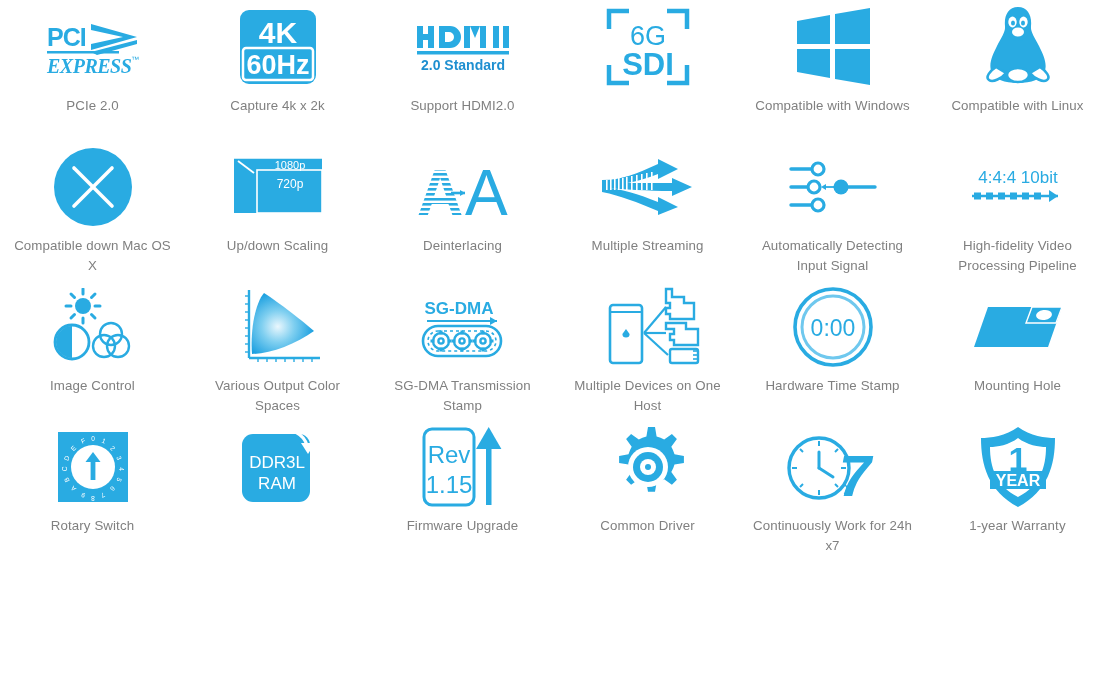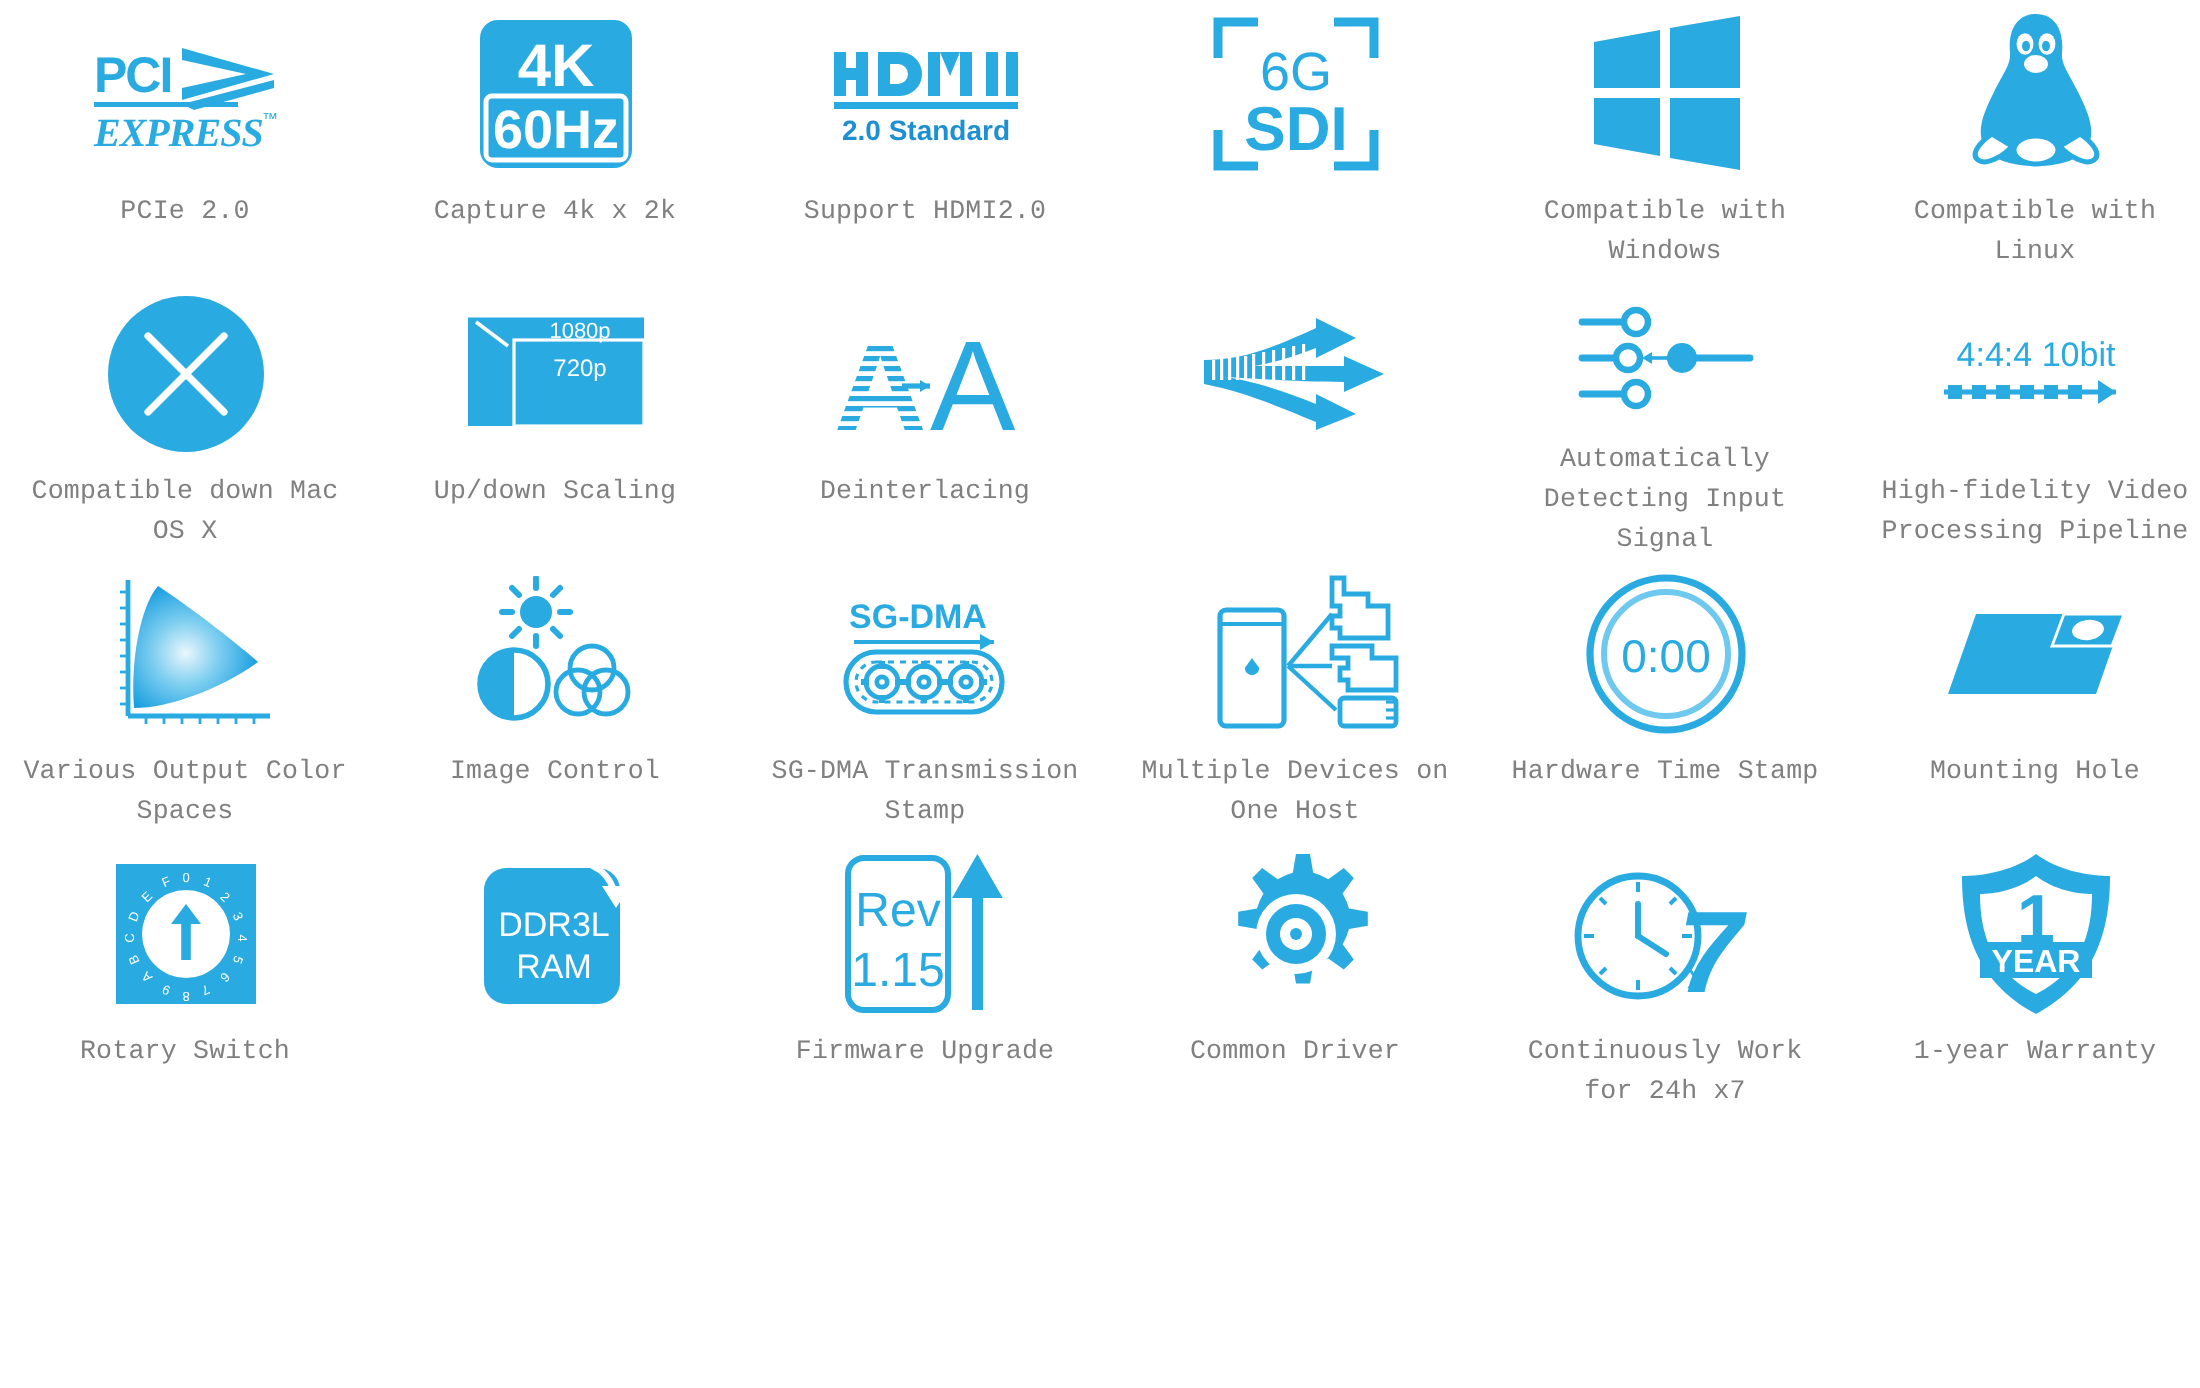--- a/index.html
+++ b/index.html
@@ -37,21 +37,21 @@
     margin-top: 4px;
   }
   .icon-box svg { display: block; }
   .label {
     margin-top: 6px;
     width: 162px;
     text-align: center;
     font-size: 13.3px;
     line-height: 20px;
     color: #808080;
-    font-family: Liberation Mono, monospace;
+    font-family: Liberation Sans, sans-serif;
     letter-spacing: 0.1px;
   }
   
 </style>
 </head>
 <body>
 
 <div id="grid">
 
   <div class="feature">
@@ -209,20 +209,21 @@
           <rect x="22" y="20" width="1.6" height="12"></rect>
           <rect x="26" y="19" width="1.6" height="13"></rect>
           <rect x="31" y="18" width="1.6" height="14"></rect>
           <rect x="36" y="17" width="1.6" height="15"></rect>
           <rect x="41" y="16" width="1.6" height="16"></rect>
           <rect x="46" y="15" width="1.6" height="17"></rect>
           <rect x="51" y="14" width="1.6" height="18"></rect>
         </g>
       </svg>
     </div>
+    <div class="label">Multiple Streaming</div>
   </div>
 
   <div class="feature">
     <div class="icon-box">
       <svg width="96" height="56" viewBox="0 0 96 56">
         <g stroke="#29ABE2" stroke-width="3.4" fill="none" stroke-linecap="round">
           <line x1="6" y1="10" x2="26" y2="10"></line>
           <line x1="6" y1="28" x2="22" y2="28"></line>
           <line x1="6" y1="46" x2="26" y2="46"></line>
           <line x1="50" y1="28" x2="90" y2="28"></line>
@@ -248,20 +249,46 @@
           <rect x="8" y="29.5" width="7" height="7"></rect>
           <rect x="20" y="29.5" width="7" height="7"></rect>
           <rect x="32" y="29.5" width="7" height="7"></rect>
           <rect x="44" y="29.5" width="7" height="7"></rect>
           <rect x="56" y="29.5" width="7" height="7"></rect>
           <rect x="68" y="29.5" width="7" height="7"></rect>
         </g>
       </svg>
     </div>
     <div class="label">High-fidelity Video Processing Pipeline</div>
+  </div>
+
+  <div class="feature">
+    <div class="icon-box">
+      <svg width="84" height="78" viewBox="0 0 84 78">
+        <circle cx="32" cy="18" r="8" fill="#29ABE2"></circle>
+        <g stroke="#29ABE2" stroke-width="3" stroke-linecap="round">
+          <line x1="32" y1="1" x2="32" y2="6"></line>
+          <line x1="32" y1="30" x2="32" y2="35"></line>
+          <line x1="15" y1="18" x2="20" y2="18"></line>
+          <line x1="44" y1="18" x2="49" y2="18"></line>
+          <line x1="20" y1="6" x2="23.5" y2="9.5"></line>
+          <line x1="40.5" y1="26.5" x2="44" y2="30"></line>
+          <line x1="44" y1="6" x2="40.5" y2="9.5"></line>
+          <line x1="23.5" y1="26.5" x2="20" y2="30"></line>
+        </g>
+        <circle cx="21" cy="54" r="17" fill="none" stroke="#29ABE2" stroke-width="2.8"></circle>
+        <path d="M21 38 A16 16 0 0 0 21 70 Z" fill="#29ABE2"></path>
+        <g fill="none" stroke="#29ABE2" stroke-width="2.4">
+          <circle cx="60" cy="46" r="11"></circle>
+          <circle cx="53" cy="58" r="11"></circle>
+          <circle cx="67" cy="58" r="11"></circle>
+        </g>
+      </svg>
+    </div>
+    <div class="label">Image Control</div>
   </div>
 
   <div class="feature">
     <div class="icon-box">
       <svg width="88" height="78" viewBox="0 0 88 78">
         <defs>
           <radialGradient id="gam" cx="42%" cy="55%" r="58%">
             <stop offset="0%" stop-color="#EAF7FD"></stop>
             <stop offset="45%" stop-color="#7FCFF0"></stop>
             <stop offset="100%" stop-color="#1A9FE0"></stop>
@@ -287,46 +314,20 @@
             <line x1="69" y1="70" x2="69" y2="74"></line>
           <line x1="78" y1="70" x2="78" y2="74"></line>
         </g>
       </svg>
     </div>
     <div class="label">Various Output Color Spaces</div>
   </div>
 
   <div class="feature">
     <div class="icon-box">
-      <svg width="84" height="78" viewBox="0 0 84 78">
-        <circle cx="32" cy="18" r="8" fill="#29ABE2"></circle>
-        <g stroke="#29ABE2" stroke-width="3" stroke-linecap="round">
-          <line x1="32" y1="1" x2="32" y2="6"></line>
-          <line x1="32" y1="30" x2="32" y2="35"></line>
-          <line x1="15" y1="18" x2="20" y2="18"></line>
-          <line x1="44" y1="18" x2="49" y2="18"></line>
-          <line x1="20" y1="6" x2="23.5" y2="9.5"></line>
-          <line x1="40.5" y1="26.5" x2="44" y2="30"></line>
-          <line x1="44" y1="6" x2="40.5" y2="9.5"></line>
-          <line x1="23.5" y1="26.5" x2="20" y2="30"></line>
-        </g>
-        <circle cx="21" cy="54" r="17" fill="none" stroke="#29ABE2" stroke-width="2.8"></circle>
-        <path d="M21 38 A16 16 0 0 0 21 70 Z" fill="#29ABE2"></path>
-        <g fill="none" stroke="#29ABE2" stroke-width="2.4">
-          <circle cx="60" cy="46" r="11"></circle>
-          <circle cx="53" cy="58" r="11"></circle>
-          <circle cx="67" cy="58" r="11"></circle>
-        </g>
-      </svg>
-    </div>
-    <div class="label">Image Control</div>
-  </div>
-
-  <div class="feature">
-    <div class="icon-box">
       <svg width="96" height="66" viewBox="0 0 96 66">
         <text x="44" y="20" text-anchor="middle" font-family="Liberation Sans, sans-serif" font-size="17" font-weight="bold" fill="#29ABE2">SG-DMA</text>
         <line x1="12" y1="27" x2="82" y2="27" stroke="#29ABE2" stroke-width="2"></line>
         <path d="M82 27 l-7 -4 v8 z" fill="#29ABE2"></path>
         <rect x="8" y="32" width="78" height="30" rx="15" fill="none" stroke="#29ABE2" stroke-width="2.6"></rect>
         <rect x="13" y="37" width="68" height="20" rx="10" fill="none" stroke="#29ABE2" stroke-width="1.6" stroke-dasharray="3 3"></rect>
         <g fill="none" stroke="#29ABE2" stroke-width="2.4">
           <circle cx="26" cy="47" r="8"></circle>
           <circle cx="47" cy="47" r="8"></circle>
           <circle cx="68" cy="47" r="8"></circle>

